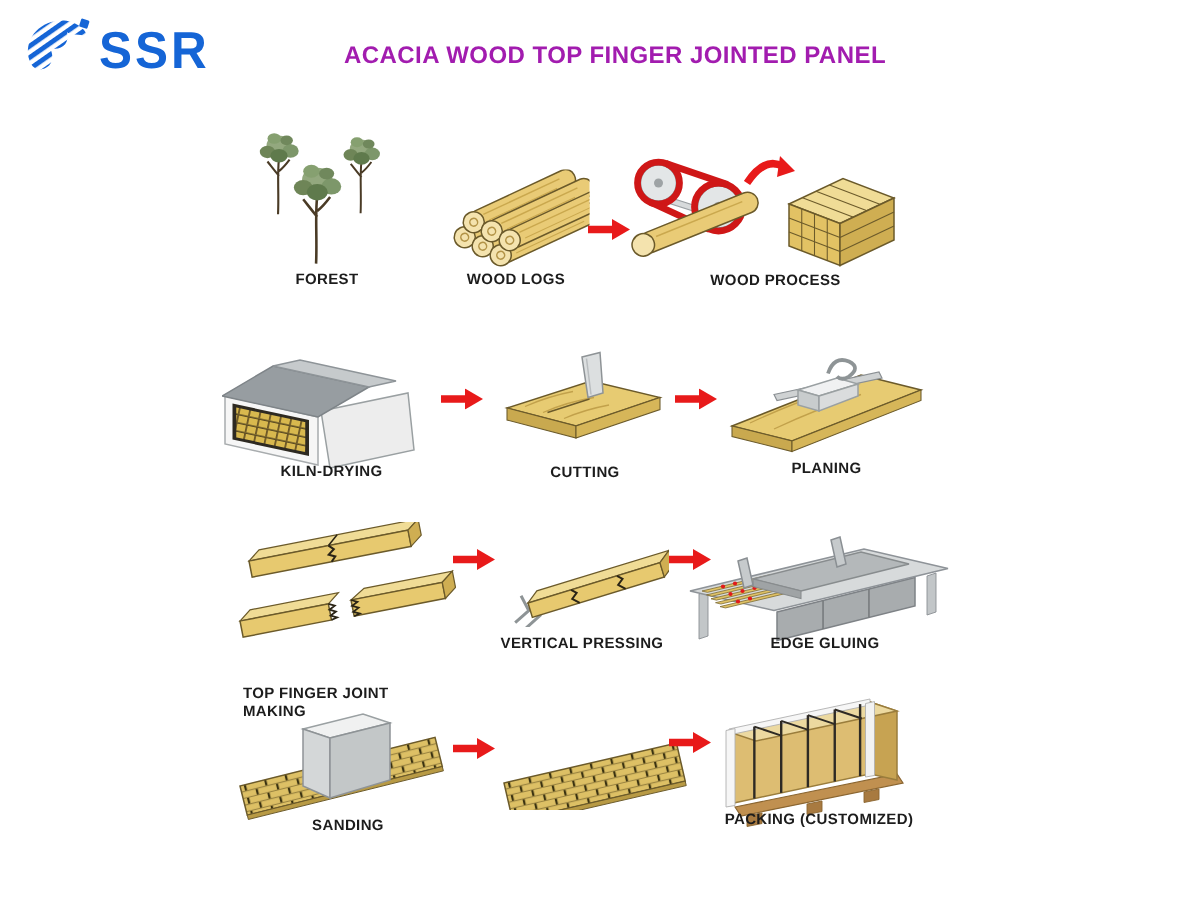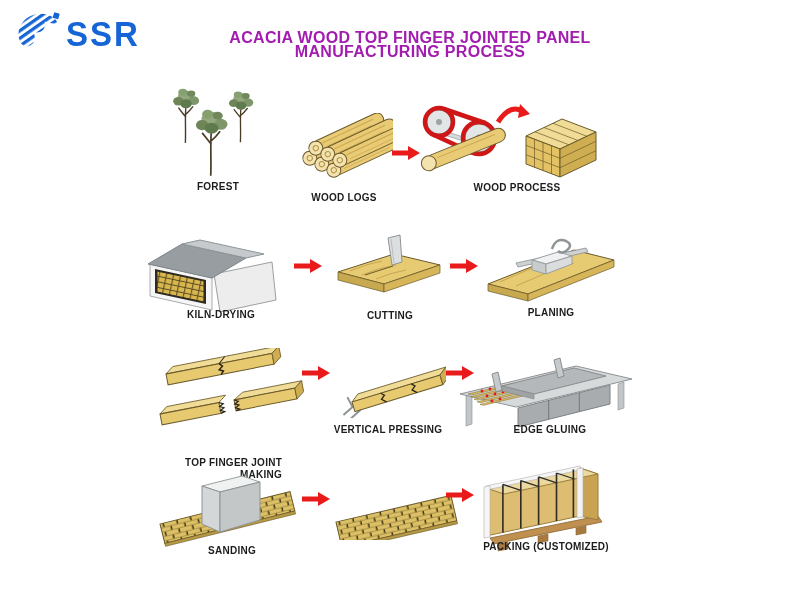--- a/index.html
+++ b/index.html
@@ -1,20 +1,20 @@
 <!DOCTYPE html>
 <html><head>
 <meta charset="utf-8">
 <style>
   html,body{margin:0;padding:0;background:#fff;}
   .canvas{position:relative;width:636px;height:600px;background:#ffffff;overflow:hidden;
           font-family:"Liberation Sans", sans-serif;border-radius:29px;}
   .abs{position:absolute;}
   .lbl{position:absolute;transform:translateX(-50%);font-weight:bold;font-size:10px;
-       letter-spacing:.25px;color:#1c1c1c;text-align:right;white-space:nowrap;line-height:12px;}
+       letter-spacing:.25px;color:#1c1c1c;text-align:left;white-space:nowrap;line-height:12px;}
   .lbl.wrap{white-space:normal;margin-top:32px;}
   .title{position:absolute;left:410px;top:31px;transform:translateX(-50%);text-align:center;
          font-weight:bold;font-size:16px;letter-spacing:.3px;color:#a21caf;line-height:14px;white-space:nowrap;}
   .logo{position:absolute;left:14px;top:10px;display:flex;align-items:center;gap:4px;}
   .logo-text{font-weight:bold;font-size:33px;letter-spacing:2px;color:#1565d6;
              transform:scaleY(1.05);line-height:1;}
 </style>
 </head>
 <body>
 
@@ -63,39 +63,38 @@
   <div class="logo">
     <svg width="48" height="46" viewBox="0 0 50 48">
       <path d="M6,32 C1,18 12,5 26,4 C36,3 45,9 46,15 C40,13 35,14 32,12 C34,20 28,25 20,23 C24,30 21,38 12,38 C9,37 7,35 6,32 Z" fill="url(#lstripe)"></path>
       <rect x="41" y="3" width="6" height="6" rx="1" transform="rotate(18 44 6)" fill="#1565d6"></rect>
     </svg>
     <div class="logo-text">SSR</div>
   </div>
 
   <div class="title">
     <div>ACACIA WOOD TOP FINGER JOINTED PANEL</div>
-    <div>MANUFACTURING PROCESS</div>
   </div>
 
   <svg class="abs" style="left:160px;top:80px" width="112" height="100" viewBox="0 0 112 100">
     <use href="#tree" transform="translate(10,4) scale(0.64)"></use>
     <use href="#tree" transform="translate(66,7) scale(0.60)"></use>
     <use href="#tree" transform="translate(32,24) scale(0.78)"></use>
   </svg>
   <div class="lbl" style="left:218px;top:181px">FOREST</div>
 
   <svg class="abs" style="left:298px;top:113px" width="95" height="66" viewBox="0 0 95 66">
     <use href="#log" transform="translate(10,46) rotate(-25)"></use>
     <use href="#log" transform="translate(22,52) rotate(-25)"></use>
     <use href="#log" transform="translate(34,58) rotate(-25)"></use>
     <use href="#log" transform="translate(16,36) rotate(-25)"></use>
     <use href="#log" transform="translate(28,42) rotate(-25)"></use>
     <use href="#log" transform="translate(40,48) rotate(-25)"></use>
   </svg>
-  <div class="lbl" style="left:344px;top:192px">WOOD LOGS</div>
+  <div class="lbl" style="left:344px;top:181px">WOOD LOGS</div>
 
   <svg class="abs" style="left:392px;top:146px" width="28" height="14" viewBox="0 0 28 14">
       <use href="#rarrow"></use>
     </svg>
 
   <svg class="abs" style="left:415px;top:98px" width="92" height="74" viewBox="0 0 92 74">
     <polygon points="20,30 70,46 70,50 20,34" fill="#d7dadb" stroke="#9a9fa2" stroke-width="0.8"></polygon>
     <circle cx="24" cy="24" r="12" fill="#e3e6e7" stroke="#8a8f93"></circle>
     <circle cx="64" cy="40" r="14" fill="#e3e6e7" stroke="#8a8f93"></circle>
     <circle cx="24" cy="24" r="3" fill="#9ea3a5"></circle>

